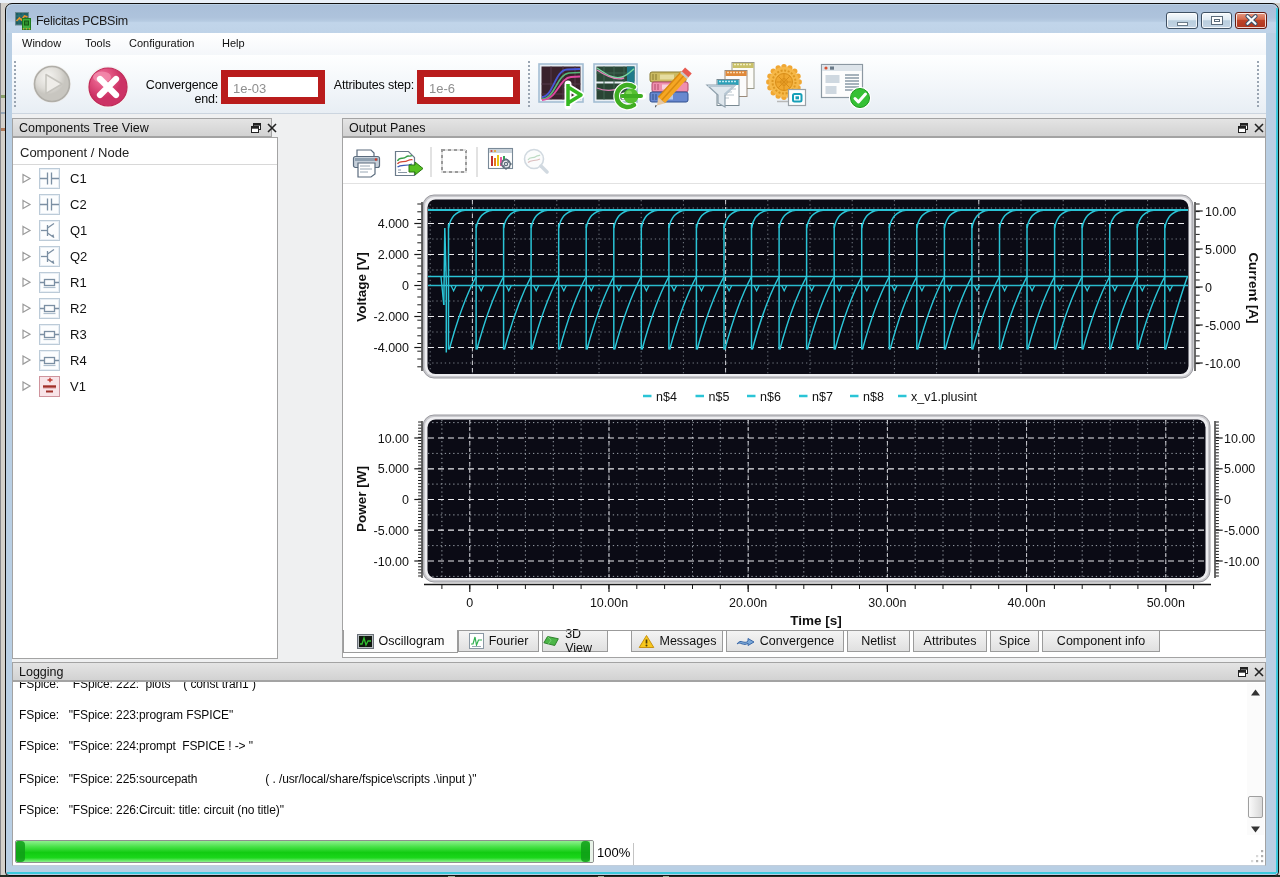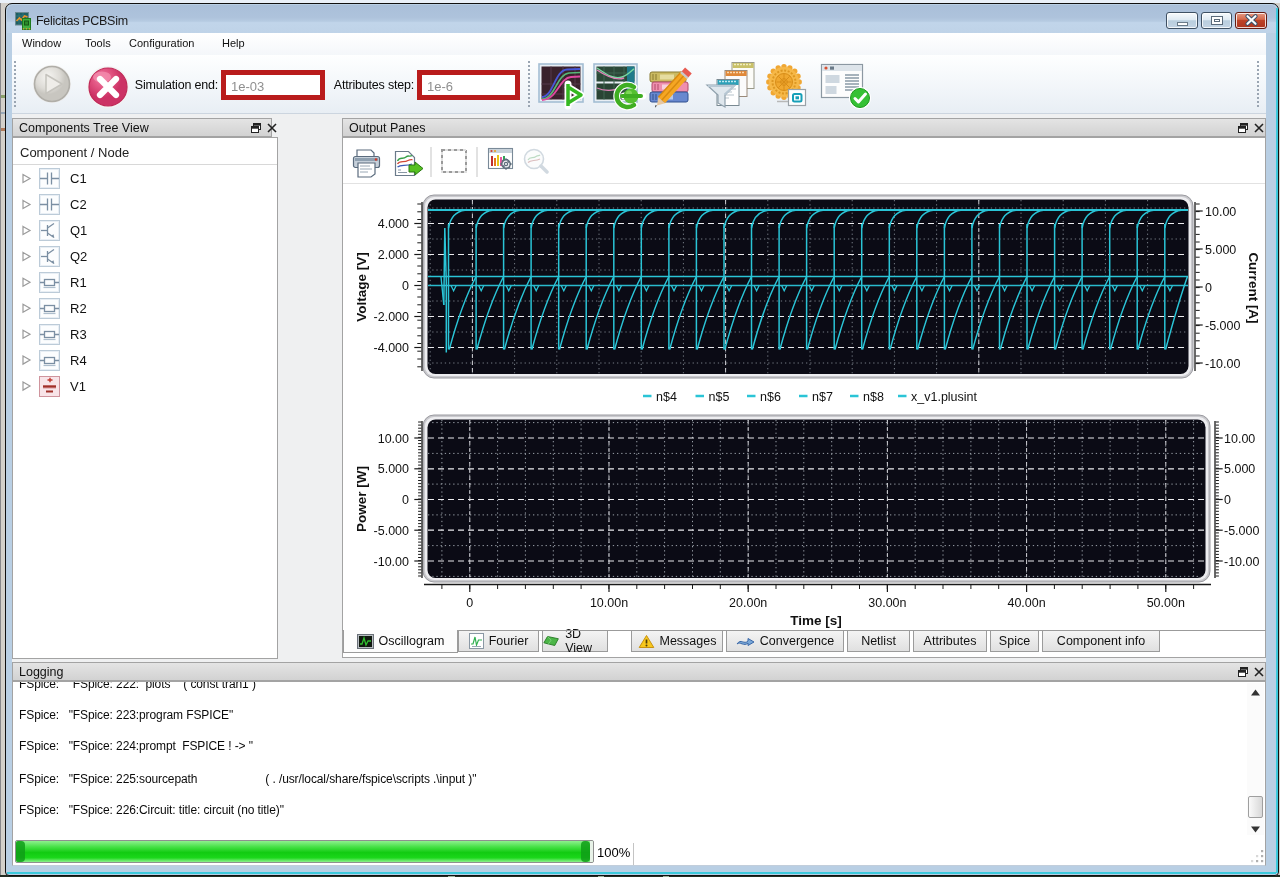--- a/index.html
+++ b/index.html
@@ -11,21 +11,21 @@
 .wbtn { top:11.5px; height:17px; border:1px solid #3e5063; border-radius:3px; background:linear-gradient(#f7fafc 0%, #dfeaf3 45%, #b9cede 52%, #c3d4e4 100%); box-shadow:inset 0 0 0 1px rgba(255,255,255,0.8); }
 .wbtn.close { border-color:#641b12; background:linear-gradient(#e59a84 0%, #d5694c 42%, #bd4227 50%, #ad3520 100%); }
 .menubar { left:12px; top:33px; width:1254px; height:22px; background:linear-gradient(#ffffff, #f4f7fa); }
 .menuitem { position:absolute; top:4px; font-size:11px; color:#111; }
 .toolbar { left:12px; top:55px; width:1254px; height:59px; background:linear-gradient(#feffff, #f1f5f9 60%, #e8eef4 100%); border-bottom:1px solid #ccd5df; }
 .grip { width:4px; background-image:radial-gradient(circle at 1.2px 1.2px, #9aa5b2 1.1px, transparent 1.3px); background-size:4px 4px; }
 .mainbg { left:12px; top:114px; width:1254px; height:752px; background:#eff0f1; }
 .docktitle { height:19px; background:linear-gradient(#e4e4e4,#d2d2d2); border:1px solid #a3a3a3; font-size:12.5px; color:#111; padding:2px 0 0 6px; position:absolute; }
 .dockbtns { position:absolute; top:3px; }
 .panel { position:absolute; background:#fff; border:1px solid #a3a3a3; }
-.field { position:absolute; border:5px solid #b91c1c; background:#fff; font-size:13px; color:#8f8f8f; padding:4px 0 16px 5px; z-index:3; }
+.field { position:absolute; border:7px solid #b91c1c; background:#fff; font-size:13px; color:#8f8f8f; padding:4px 0 16px 5px; z-index:3; }
 .lbl { position:absolute; font-size:12.5px; color:#0a0a0a; letter-spacing:-0.2px; z-index:3; }
 .tab { background:linear-gradient(#f4f4f4,#e0e0e0); border:1px solid #9b9b9b; border-top:none; font-size:12.5px; color:#111; display:flex; align-items:center; justify-content:center; gap:5px; z-index:4; }
 .tab.sel { background:#fcfcfc; z-index:6; border-top:none; }
 .logline { font-size:12px; color:#0a0a0a; white-space:pre; letter-spacing:-0.1px; }
 </style></head>
 <body>
 <div class="a" style="left:0;top:0;width:1280px;height:3px;background:#e9f0f8"></div>
 <div class="a" style="left:0;top:3px;width:1px;height:872px;background:#87878a"></div>
 <div class="a" style="left:0;top:875px;width:1280px;height:2px;background:#232c23"></div>
 <div class="a" style="left:448px;top:875.5px;width:7px;height:1.5px;background:#9ab09a"></div>
@@ -93,21 +93,21 @@
   <circle cx="23" cy="23" r="17.5" fill="url(#pg)" stroke="#b0aea8" stroke-width="1.6"></circle>
   <path d="M17,13.5 L33,23 L17,32.5 Z" fill="#efede9" stroke="#c5c3bd" stroke-width="1.5" stroke-linejoin="round"></path>
 </svg>
 <svg class="a" style="left:83px;top:62px;z-index:3" width="50" height="50" viewBox="0 0 50 50">
   <circle cx="25" cy="25" r="21" fill="#f3f3f3"></circle>
   <circle cx="25" cy="25" r="19" fill="url(#xg)" stroke="#c02a58" stroke-width="1.2"></circle>
   <ellipse cx="19" cy="15" rx="9" ry="5.5" fill="#f490b0" opacity="0.75"></ellipse>
   <path d="M17,17 L33,33 M33,17 L17,33" stroke="#fff" stroke-width="6.2" stroke-linecap="round"></path>
 </svg>
 
-<div class="lbl" style="left:134px;top:78px;width:84px;text-align:right">Simulation end:</div>
+<div class="lbl" style="left:134px;top:78px;width:84px;text-align:right">Convergence end:</div>
 <div class="field" style="left:221px;top:70px;width:104px;height:27px">1e-03</div>
 <div class="lbl" style="left:326px;top:78px;width:88px;text-align:right">Attributes step:</div>
 <div class="field" style="left:417px;top:70px;width:103px;height:27px">1e-6</div>
 
 <svg class="a" style="left:536px;top:58px;z-index:3" width="340" height="54" viewBox="0 0 340 54">
 <g transform="translate(3,6)">
  <rect x="0" y="0" width="44" height="38" fill="#e8eef4" stroke="#a4bed4" stroke-width="1.6"></rect>
  <rect x="2.5" y="2.5" width="39" height="33" fill="#3a222c"></rect>
  <path d="M2.5,30 h39 M2.5,20 h39 M12,2.5 v33 M24,2.5 v33 M36,2.5 v33" stroke="#55394a" stroke-width="1"></path>
  <path d="M3,33 C14,33 16,6 28,5.5 L41,5" stroke="#4858d8" stroke-width="1.8" fill="none"></path>

